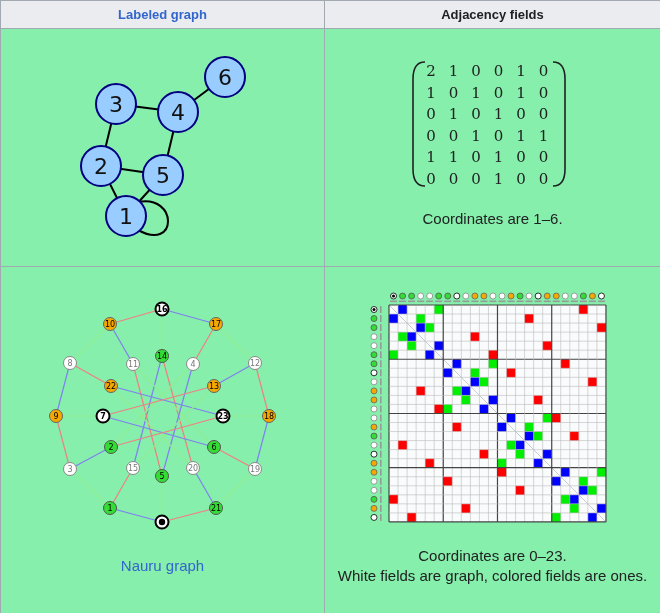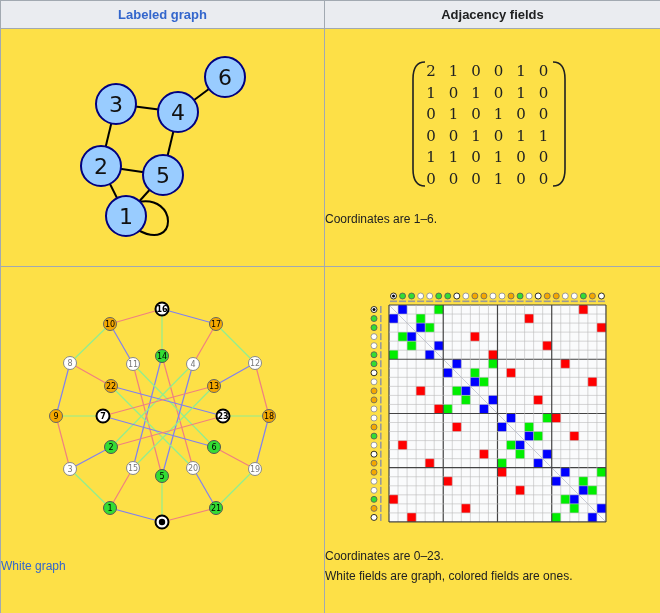--- a/index.html
+++ b/index.html
@@ -1,25 +1,25 @@
 <!DOCTYPE html>
 <html><head>
 <meta charset="utf-8">
 <style>
   html, body { margin: 0; padding: 0; background: #ffffff; }
   body { width: 660px; height: 613px; overflow: hidden; font-family: "Liberation Sans", sans-serif; color: #202122; }
-  table.wikitable { border-collapse: collapse; background: #fde047; width: 660px; height: 613px; table-layout: fixed; padding-left: 48px; }
+  table.wikitable { border-collapse: collapse; background: #86efac; width: 660px; height: 613px; table-layout: fixed; padding-left: 48px; }
   table.wikitable th, table.wikitable td { border: 1px solid #a2a9b1; padding: 0; text-align: center; vertical-align: top; }
   table.wikitable th { background: #eaecf0; height: 27px; font-size: 13px; font-weight: bold; vertical-align: middle; }
   th.link { color: #0645ad; color: #3366cc; }
   .cell { position: relative; width: 100%; }
   .row1 { height: 237px; }
   .row2 { height: 346px; }
   svg { display: block; position: absolute; }
-  .caption { position: absolute; left: 0; right: 0; font-size: 12px; text-align: left; line-height: 20px; }
+  .caption { position: absolute; left: 0; right: 0; font-size: 15px; text-align: center; line-height: 20px; }
   .caption.link { color: #3366cc; }
 </style>
 </head>
 <body>
 
 <table class="wikitable">
   <colgroup>
       <col style="width:324px">
       <col style="width:336px">
     </colgroup>
@@ -185,21 +185,21 @@
                 <circle cx="192" cy="467" r="6.5" fill="#fff" stroke="#888" stroke-width="1"></circle>
                 <text x="192" y="470" text-anchor="middle" font-size="8" font-weight="normal" font-family="DejaVu Sans, sans-serif" fill="#777">20</text>
                 <circle cx="215" cy="507" r="6.5" fill="#33dd33" stroke="#555" stroke-width="1"></circle>
                 <text x="215" y="510" text-anchor="middle" font-size="8" font-weight="normal" font-family="DejaVu Sans, sans-serif" fill="#000">21</text>
                 <circle cx="110" cy="385" r="6.5" fill="#f5a800" stroke="#666" stroke-width="1"></circle>
                 <text x="110" y="388" text-anchor="middle" font-size="8" font-weight="normal" font-family="DejaVu Sans, sans-serif" fill="#000">22</text>
                 <circle cx="222" cy="415" r="6.5" fill="#fff" stroke="#000" stroke-width="2"></circle>
                 <text x="222" y="418" text-anchor="middle" font-size="8" font-weight="bold" font-family="DejaVu Sans, sans-serif" fill="#000">23</text>
               </g>
             </svg>
-        <div class="caption link" style="top:289px">White graph</div>
+        <div class="caption link" style="top:289px">Nauru graph</div>
       </div>
     </td>
     <td>
       <div class="cell" style="height:346px">
         <svg id="big-matrix" width="336" height="260" style="left:0;top:0">
               <rect x="64" y="38" width="216.95999999999998" height="216.95999999999998" fill="#fafbfc"></rect>
               <rect x="73.03999999999999" y="38" width="9.04" height="9.04" fill="#0000ff"></rect>
               <rect x="109.19999999999999" y="38" width="9.04" height="9.04" fill="#00ee00"></rect>
               <rect x="253.83999999999997" y="38" width="9.04" height="9.04" fill="#ff0000"></rect>
               <rect x="64" y="47.04" width="9.04" height="9.04" fill="#0000ff"></rect>

